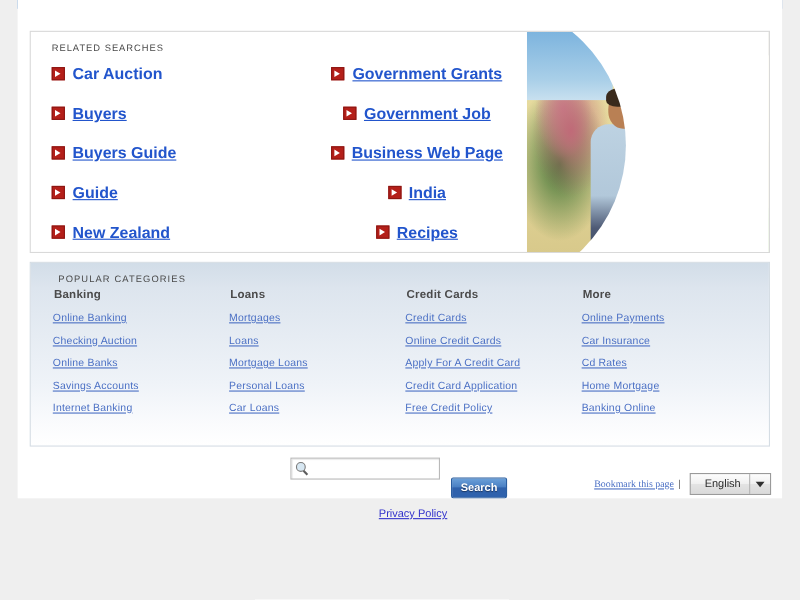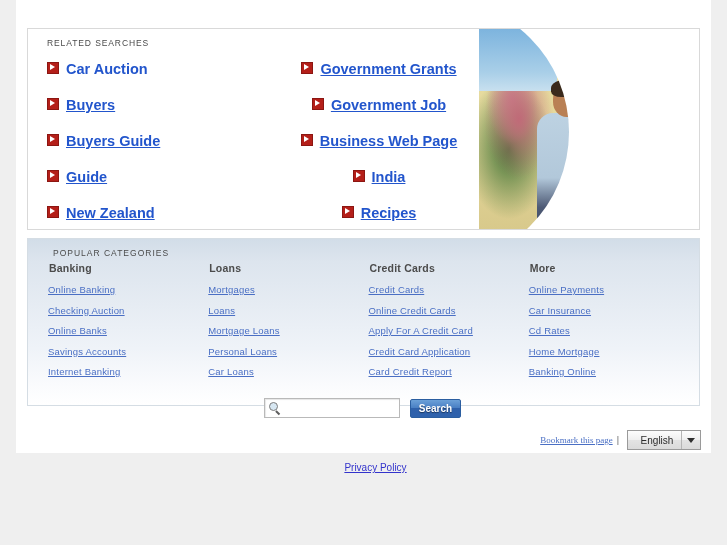--- a/index.html
+++ b/index.html
@@ -338,20 +338,21 @@
     border-radius: 2px;
     background: linear-gradient(to bottom, #6ba0d8 0%, #4a80c4 45%, #2f61ab 50%, #2f62ad 100%);
     color: #ffffff;
     font-size: 10px;
     font-weight: bold;
     font-family: "Liberation Sans", sans-serif;
     text-shadow: 0 1px 1px rgba(0,0,0,0.45);
     cursor: pointer;
     padding: 0;
     line-height: 17px;
+    margin-top: 36px;
   }
 
   
   .bottom-row {
     position: absolute;
     right: 10px;
     top: 430px;
     display: flex;
     align-items: center;
   }
@@ -515,21 +516,21 @@
         <span class="pop-link">Personal Loans</span>
         <span class="pop-link">Car Loans</span>
       </div>
 
       <div class="pop-col">
         <div class="pop-head">Credit Cards</div>
         <span class="pop-link">Credit Cards</span>
         <span class="pop-link">Online Credit Cards</span>
         <span class="pop-link">Apply For A Credit Card</span>
         <span class="pop-link">Credit Card Application</span>
-        <span class="pop-link">Card Credit Report</span>
+        <span class="pop-link">Free Credit Policy</span>
       </div>
 
       <div class="pop-col">
         <div class="pop-head">More</div>
         <span class="pop-link">Online Payments</span>
         <span class="pop-link">Car Insurance</span>
         <span class="pop-link">Cd Rates</span>
         <span class="pop-link">Home Mortgage</span>
         <span class="pop-link">Banking Online</span>
       </div>

